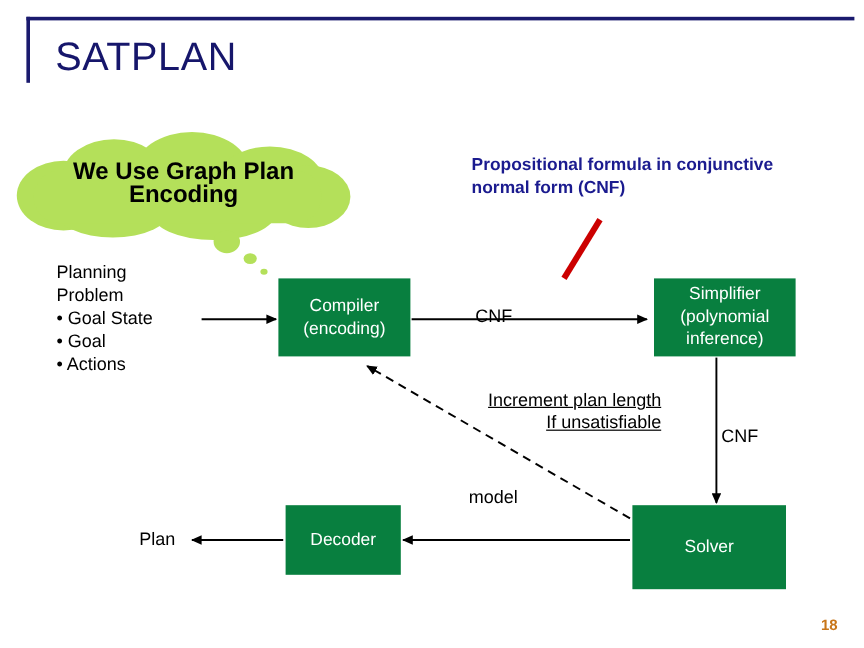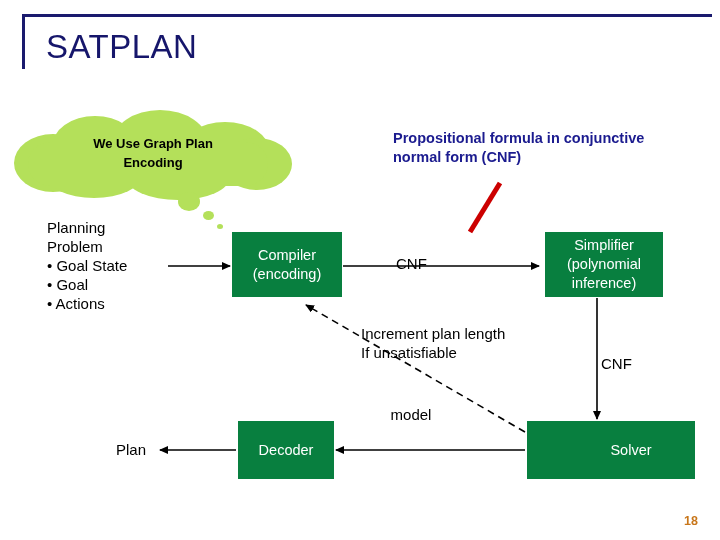--- a/index.html
+++ b/index.html
@@ -54,21 +54,21 @@
     position: absolute;
     background: #b4e05a;
     border-radius: 50%;
   }
   .cloud-text {
     position: absolute;
     left: 0;
     top: 26px;
     width: 290px;
     text-align: center;
-    font-size: 13px;
+    font-size: 20px;
     font-weight: bold;
     color: #000000;
     line-height: 19px;
     z-index: 5;
   }
   .bubble {
     position: absolute;
     background: #b4e05a;
     border-radius: 50%;
   }
@@ -167,32 +167,32 @@
   <div class="txt" style="left:396px; top:254px;">CNF</div>
 
   <div class="gbox" style="left:545px; top:232px; width:118px; height:65px;">
     <div>
       <div>Simplifier</div>
       <div>(polynomial</div>
       <div>inference)</div>
     </div>
   </div>
 
-  <div class="txt" style="left:361px; top:324px; width:190px; text-align:left;">
+  <div class="txt" style="left:361px; top:324px; width:190px; text-align:right;text-decoration:underline;">
     <div>Increment plan length</div>
     <div>If unsatisfiable</div>
   </div>
 
   <div class="txt" style="left:601px; top:354px;">CNF</div>
 
   <div class="txt" style="left:363px; top:405px; width:96px; text-align:center;">
     <div>model</div>
   </div>
 
-  <div class="gbox" style="left:527px; top:421px; width:128px; height:58px;padding-left:40px;">
+  <div class="gbox" style="left:527px; top:421px; width:128px; height:70px;">
     <div>
       <div>Solver</div>
     </div>
   </div>
 
   <div class="gbox" style="left:238px; top:421px; width:96px; height:58px;">
     <div>Decoder</div>
   </div>
 
   <div class="txt" style="left:116px; top:440px;">Plan</div>

